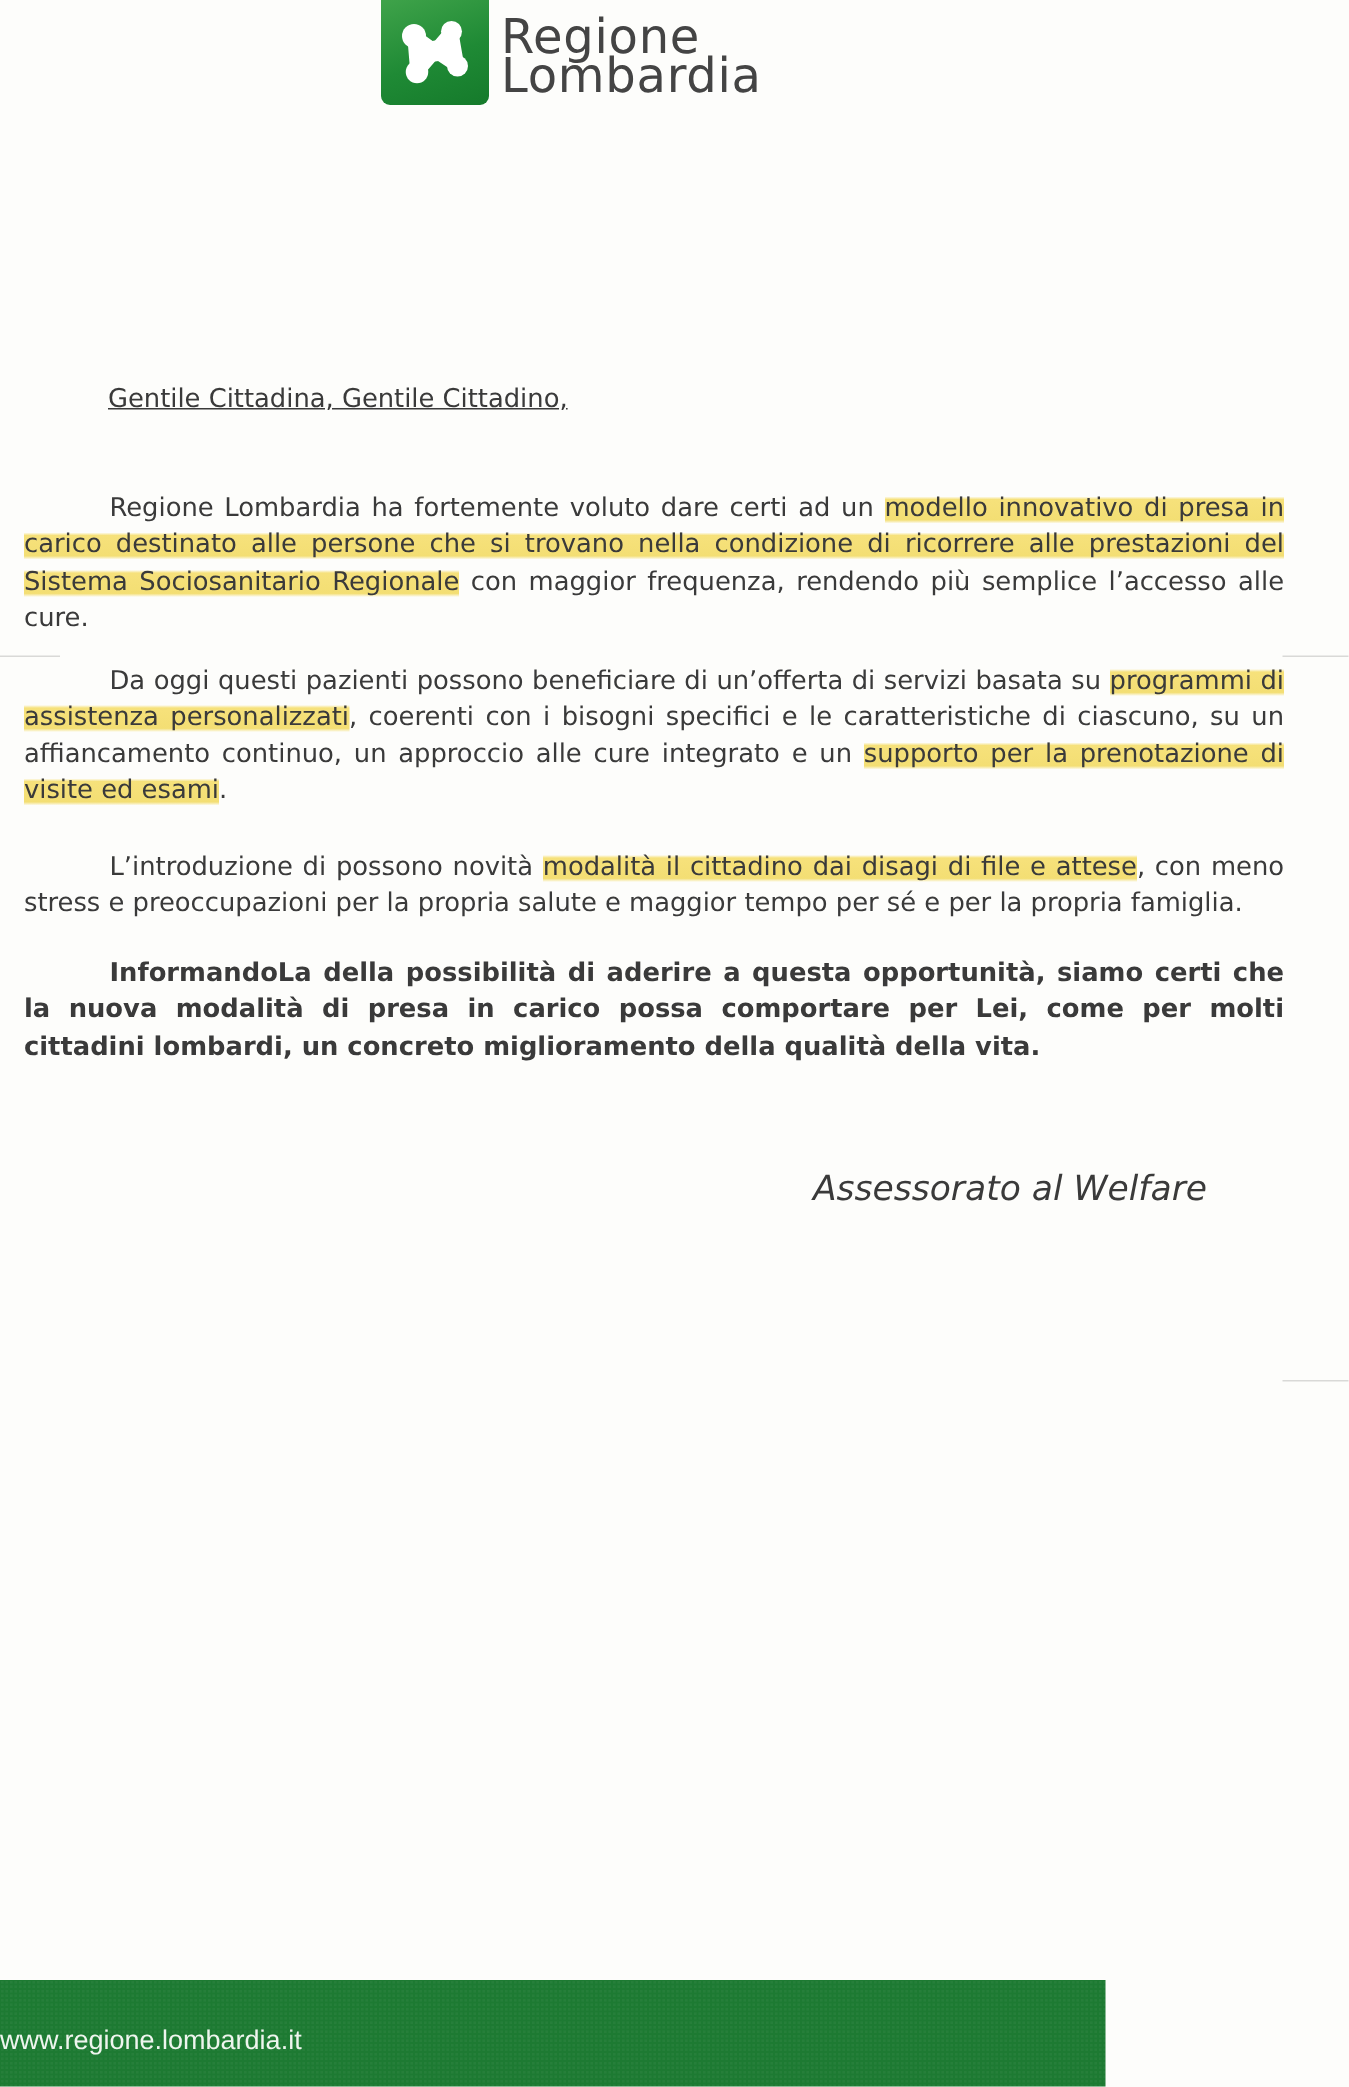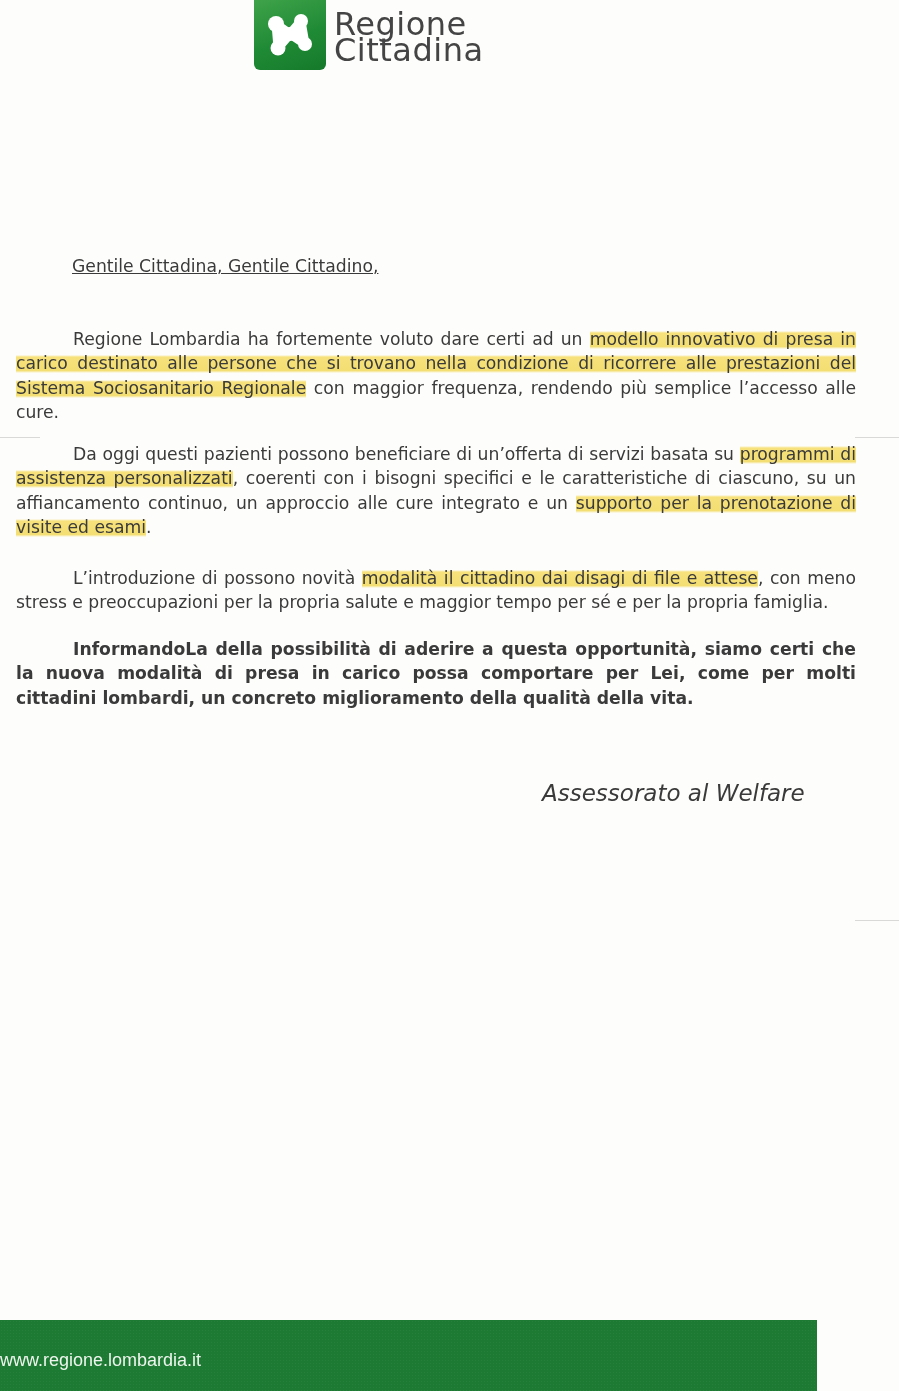--- a/index.html
+++ b/index.html
@@ -20,21 +20,21 @@
 
     .letter { position: absolute; left: 16px; width: 840px; font-size: 17.2px; line-height: 24.3px; }
     .salutation { position: absolute; left: 72px; top: 256px; font-size: 17.2px; text-decoration: underline; }
     p.par { margin: 0; text-align: justify; text-indent: 57px; }
     .hl { background: linear-gradient(180deg, rgba(244,220,80,0) 10%, rgba(244,216,80,0.75) 20%, rgba(240,212,70,0.75) 88%, rgba(240,212,70,0) 100%); }
     .signature { position: absolute; left: 542px; top: 780px; font-style: italic; font-size: 23px; }
 
     .scan-line { position: absolute; height: 1px; background: rgba(150,150,150,0.35); }
 
     .footer {
-      position: absolute; left: 0; top: 1320px; width: 817px; height: 71px;
+      position: absolute; left: 0; top: 1320px; width: 737px; height: 71px;
       background: #1d7a32;
       background-image: radial-gradient(rgba(255,255,255,0.04) 1px, transparent 1px);
       background-size: 3px 3px;
     }
     .footer-url { position: absolute; left: 0; top: 30px; color: #eef5ee; font-family: "Liberation Sans", sans-serif; font-size: 18px; }
   </style>
 </head>
 <body>
 
 <div class="logo">
@@ -45,21 +45,21 @@
         <circle cx="36" cy="9" r="7"></circle>
         <circle cx="40" cy="32" r="7"></circle>
         <circle cx="13" cy="36" r="7.5"></circle>
         <circle cx="25" cy="22" r="7"></circle>
         <path d="M11 12 L25 22 L36 9 L40 32 L25 22 L13 36 Z" stroke="#ffffff" stroke-width="9" stroke-linejoin="round"></path>
       </g>
     </svg>
   </div>
   <div class="logo-text">
     <div>Regione</div>
-    <div>Cittadina</div>
+    <div>Lombardia</div>
   </div>
 </div>
 
 <div class="salutation">Gentile Cittadina, Gentile Cittadino,</div>
 
 <div class="scan-line" style="left:0;top:437px;width:40px;"></div>
 <div class="scan-line" style="left:855px;top:437px;width:44px;"></div>
 <div class="scan-line" style="left:855px;top:920px;width:44px;"></div>
 
 <div class="letter" style="top:327px;">

